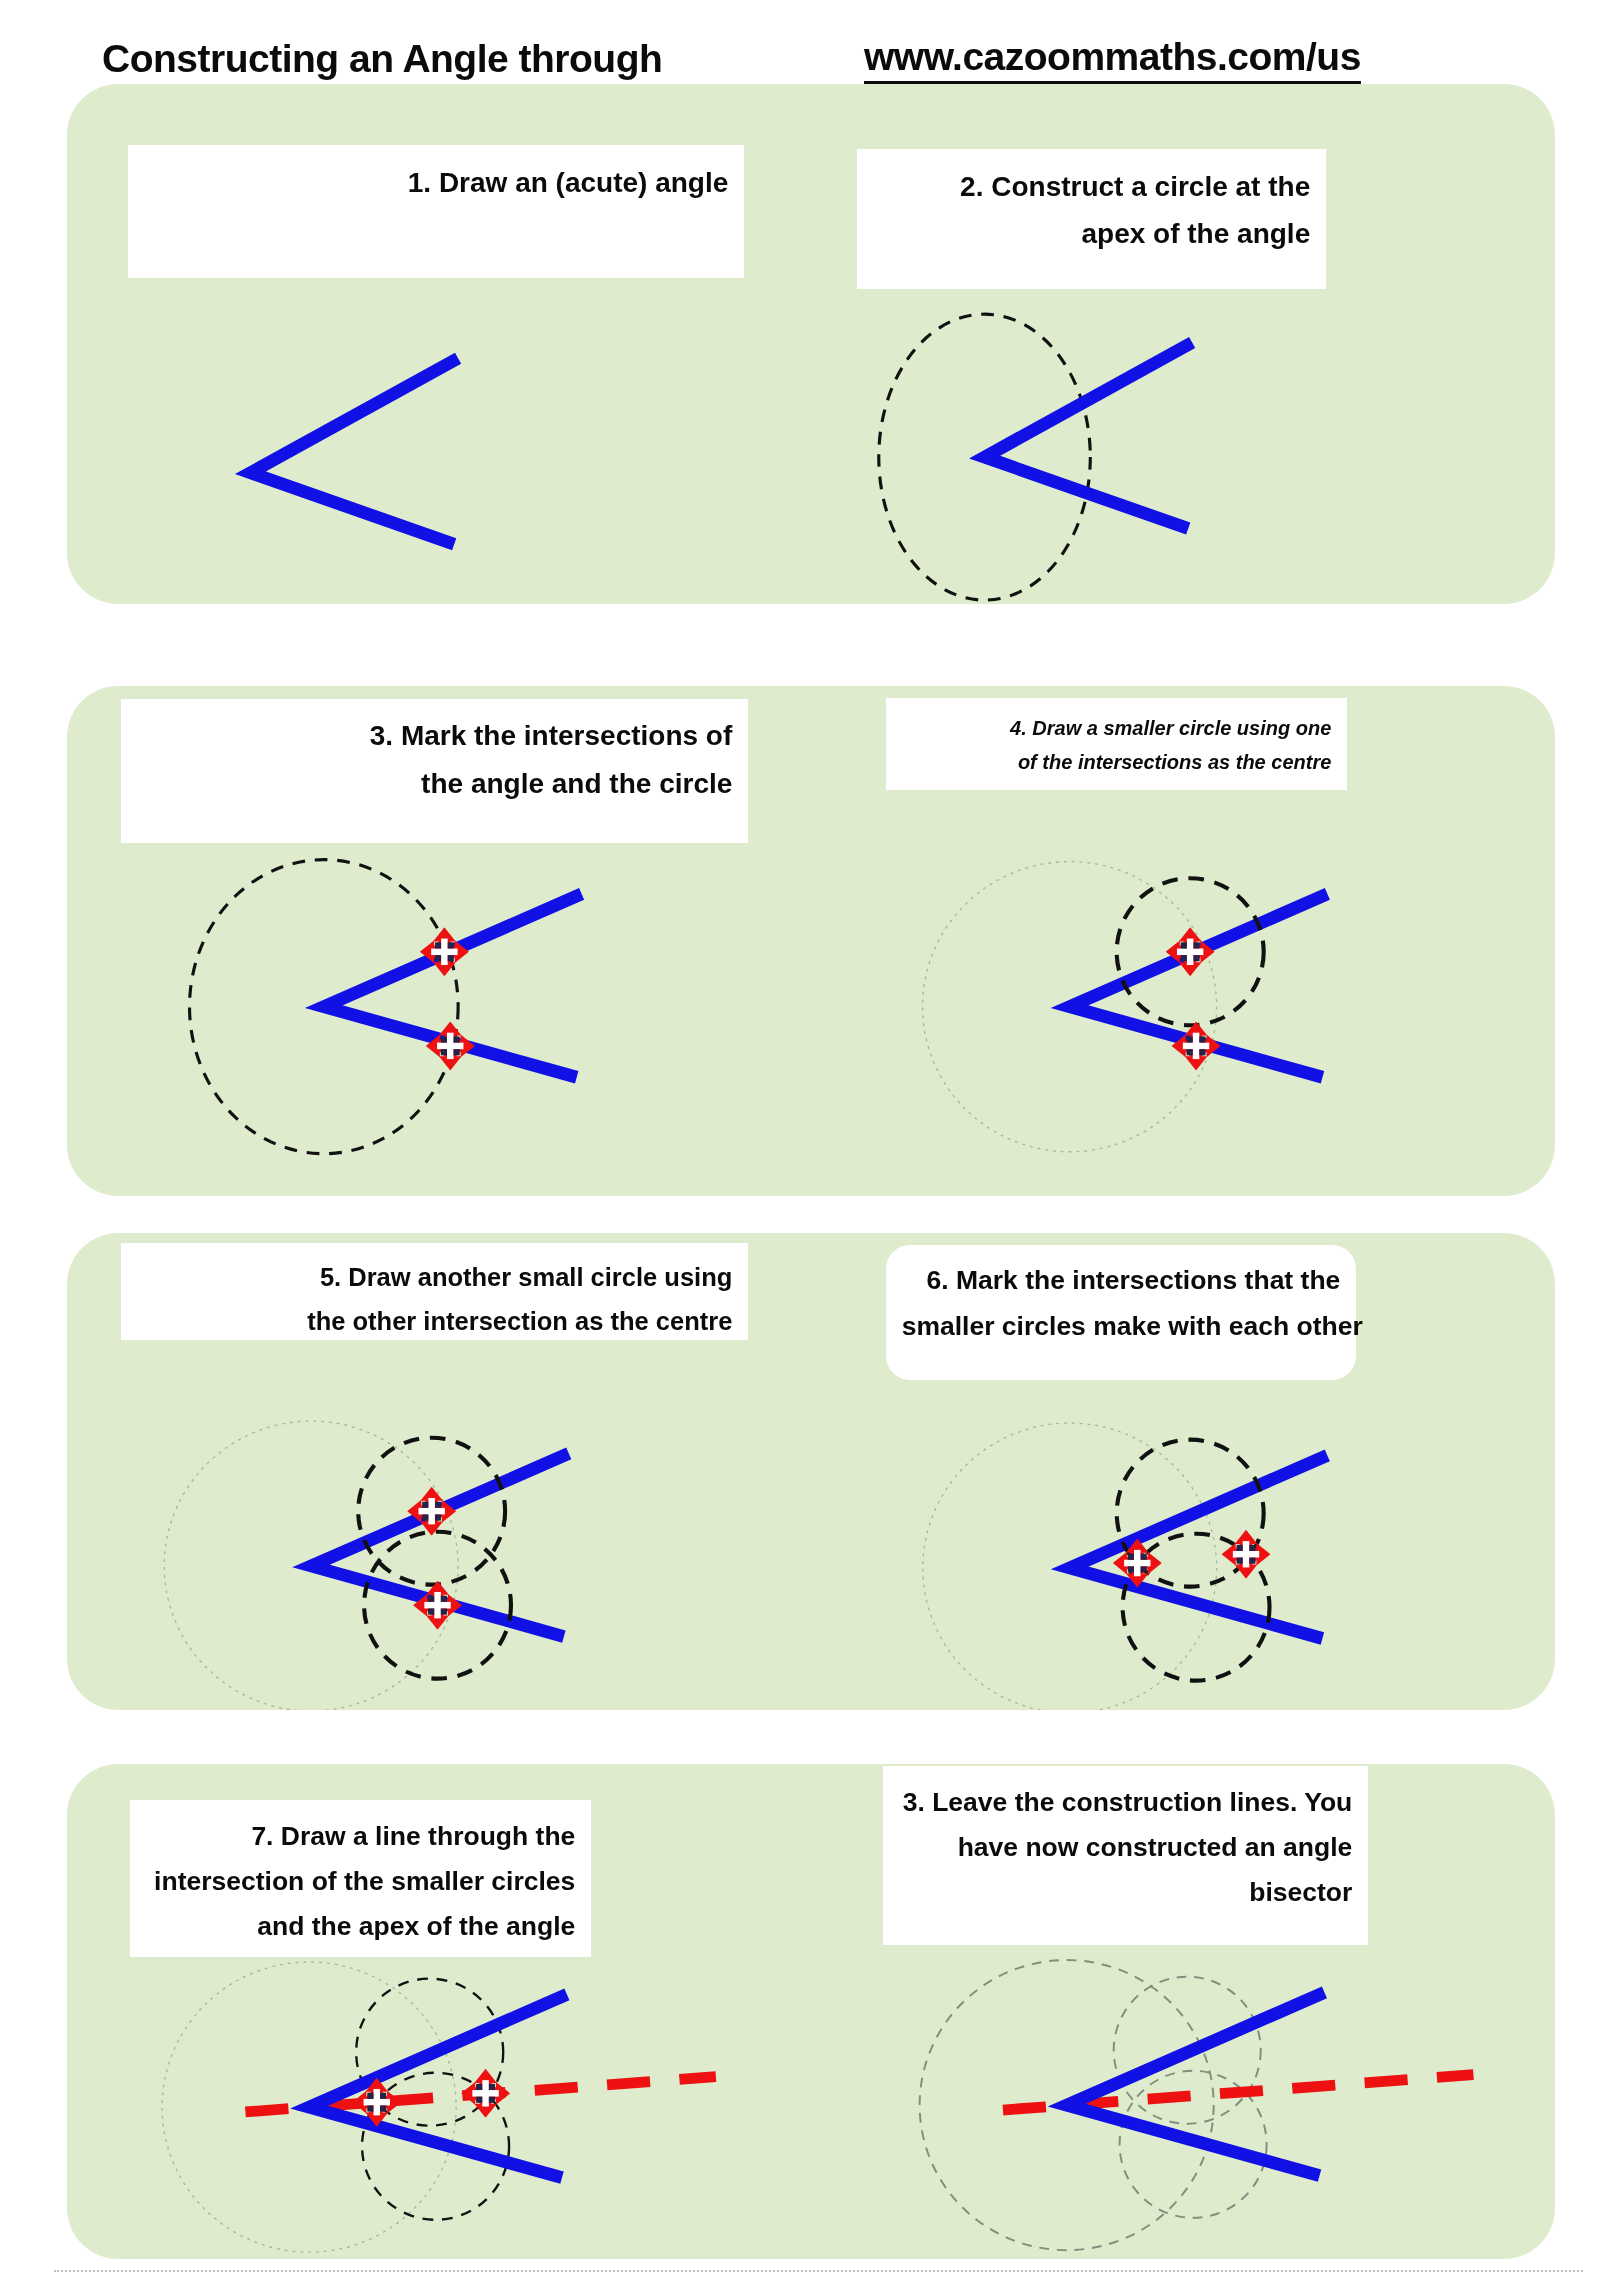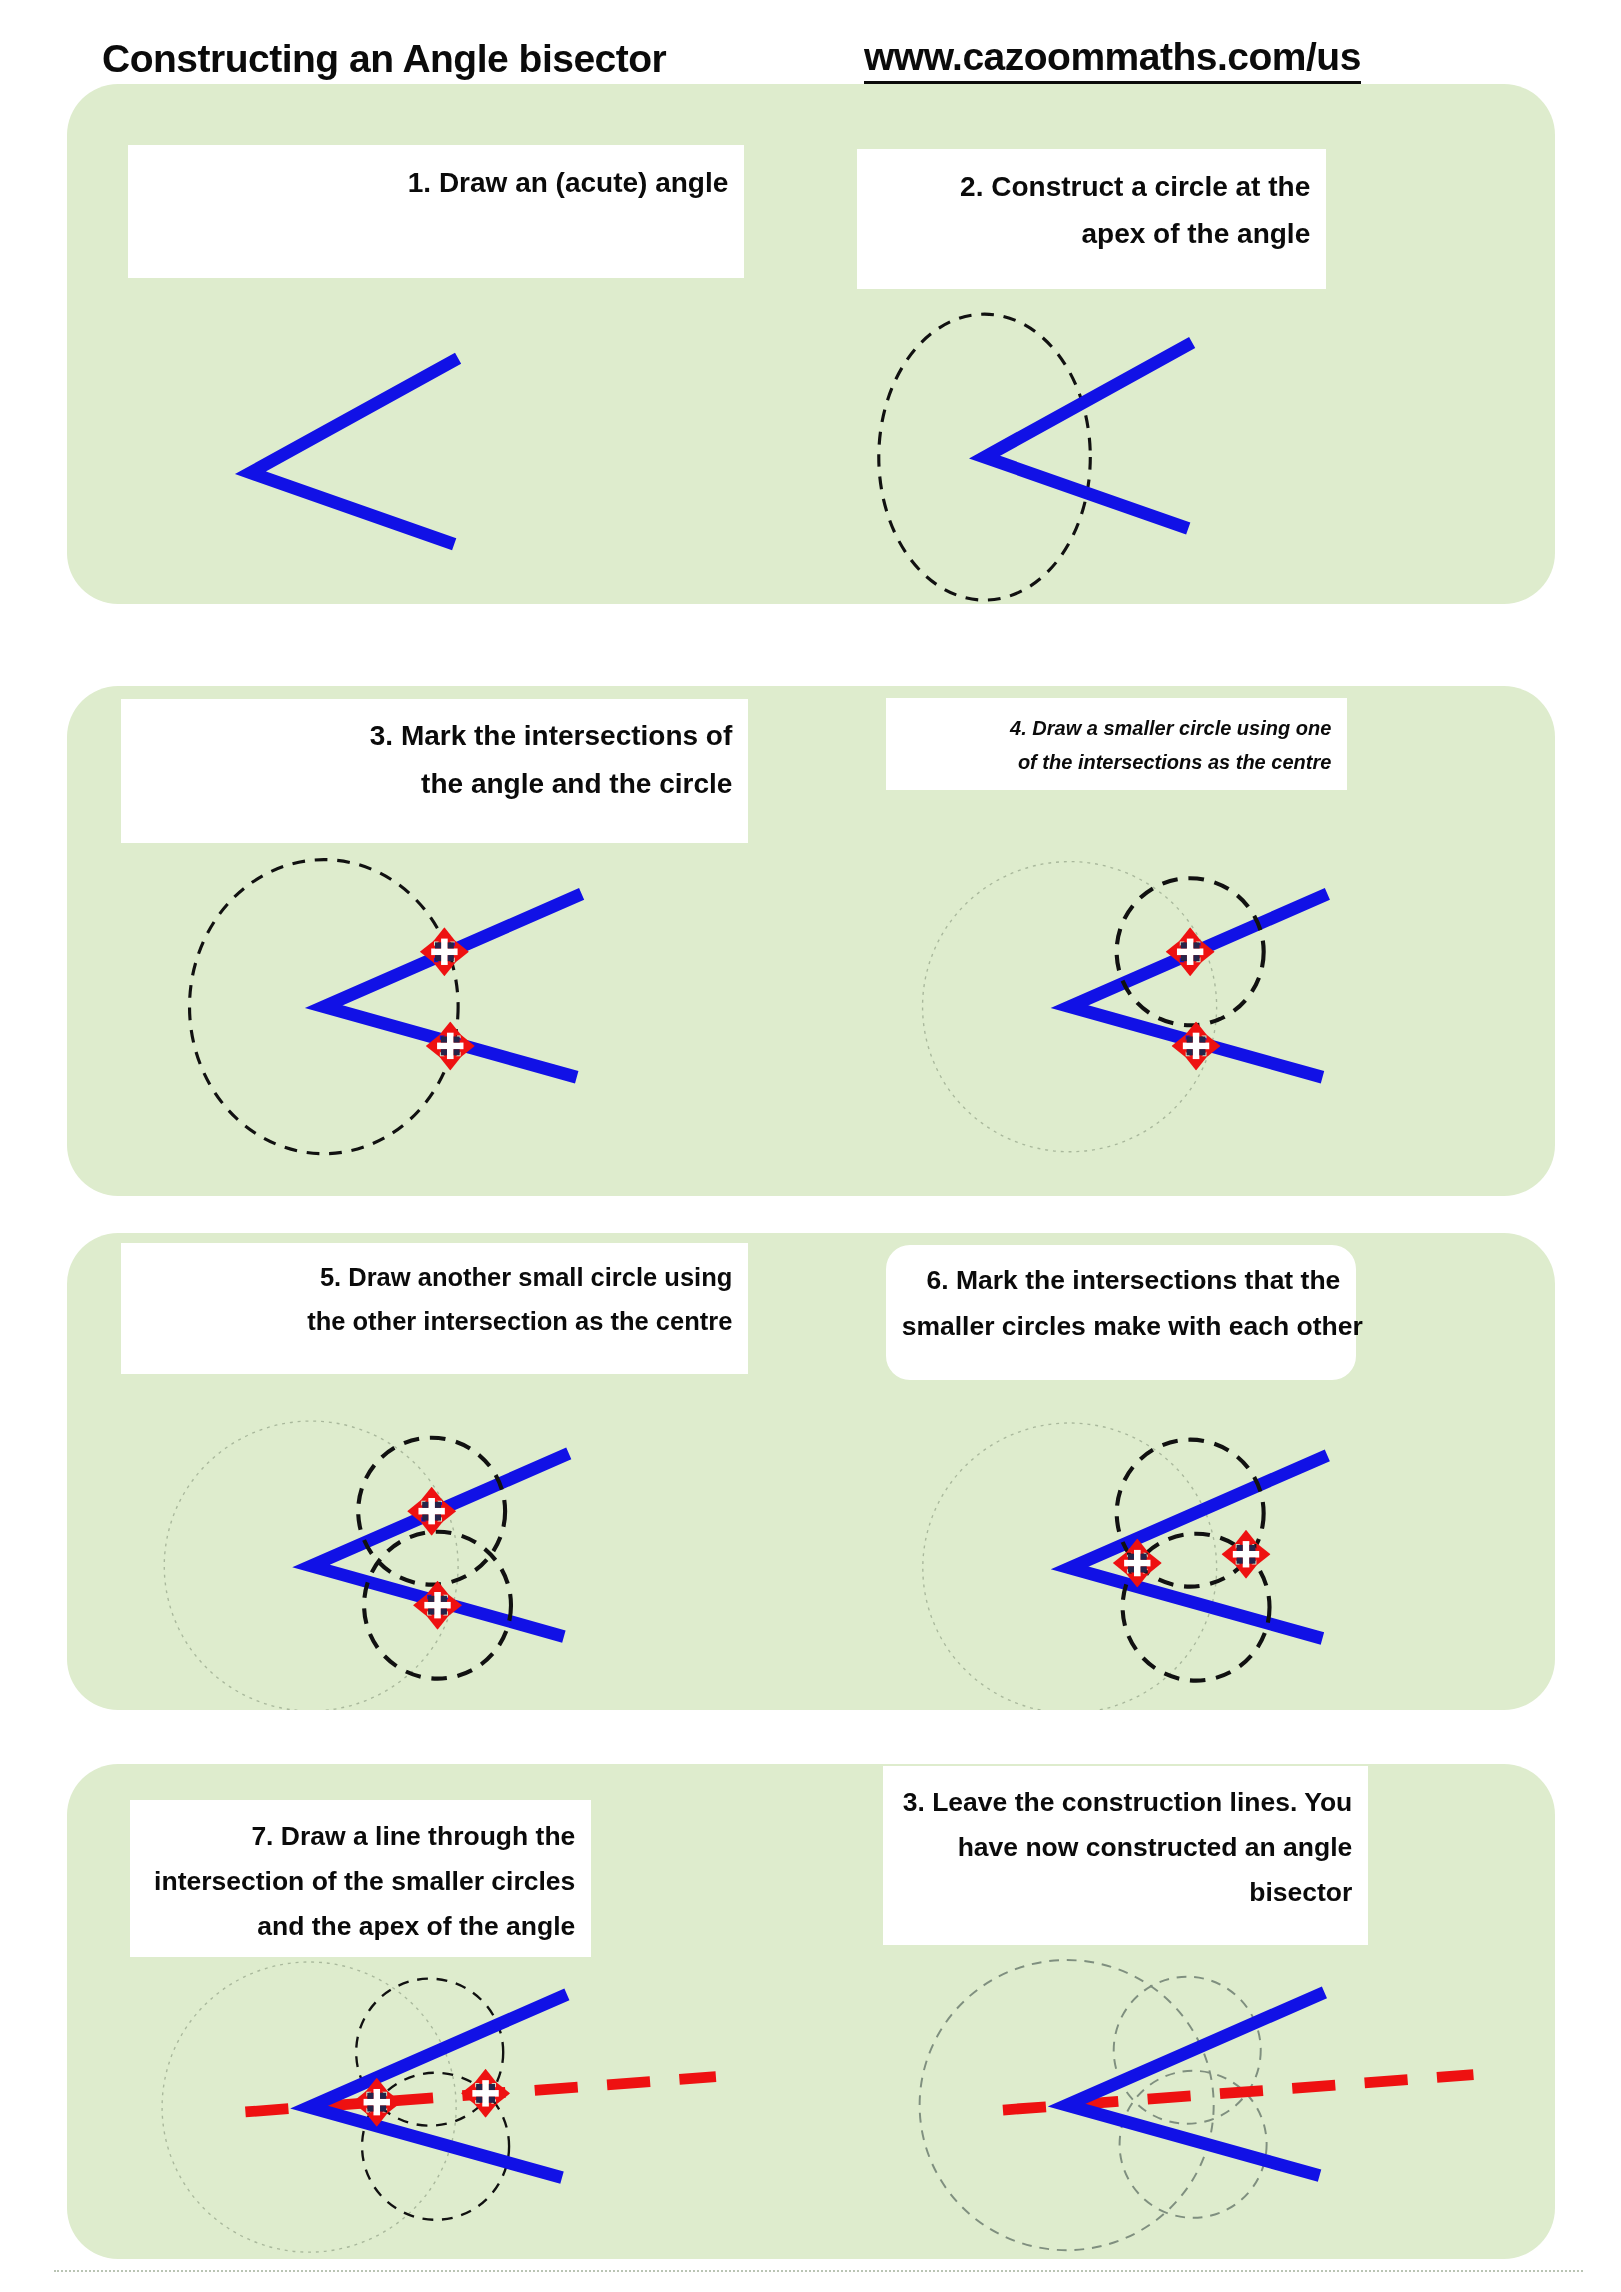--- a/index.html
+++ b/index.html
@@ -29,21 +29,21 @@
   .cell-right{left:784px;text-align:right;}
   .diagram{position:absolute;left:0;top:0;width:100%;height:100%;display:block;}
   .stepbox{
     position:absolute;background:#ffffff;font-weight:bold;color:var(--text-black);
     white-space:pre;line-height:1.7;padding:13.7px 15.7px;box-sizing:border-box;
   }
   .sb1{left:61px;top:61px;width:616px;height:133px;font-size:28px;}
   .sb2{left:5.9px;top:65px;width:469px;height:140px;font-size:28px;}
   .sb3{left:54px;top:12.7px;width:627px;height:144px;font-size:28px;}
   .sb4{left:35px;top:11.8px;width:461px;height:92px;font-size:20px;font-style:italic;}
-  .sb5{left:54px;top:9.8px;width:627px;height:131px;font-size:25.5px;}
+  .sb5{left:54px;top:9.8px;width:627px;height:97px;font-size:25.5px;}
   .sb6{left:35px;top:11.8px;width:470px;height:135px;font-size:26.5px;border-radius:24px;}
   .sb7{left:63px;top:3.9px;width:461px;height:157px;font-size:26.5px;margin-top:32px;}
   .sb8{left:32px;top:2px;width:485px;height:179px;font-size:26.5px;}
   
   .blue{stroke:var(--angle-blue);stroke-width:13;fill:none;stroke-linejoin:miter;stroke-linecap:butt;}
   .circle-dash{stroke:var(--construction-black);stroke-width:3.2;fill:none;stroke-dasharray:13 10;}
   .circle-bold{stroke:var(--construction-black);stroke-width:4.2;fill:none;stroke-dasharray:16 11;}
   .circle-medium{stroke:var(--construction-black);stroke-width:2.4;fill:none;stroke-dasharray:11 9;}
   .circle-faint{stroke:var(--faint-circle);stroke-width:1.4;fill:none;stroke-dasharray:3 5;}
   .circle-gray{stroke:var(--gray-circle);stroke-width:2;fill:none;stroke-dasharray:10 8;}
@@ -73,21 +73,21 @@
       </g>
       <g class="mk-dark">
         <rect x="-10" y="-10" width="6.5" height="6.5"></rect>
         <rect x="3.5" y="-10" width="6.5" height="6.5"></rect>
         <rect x="-10" y="3.5" width="6.5" height="6.5"></rect>
         <rect x="3.5" y="3.5" width="6.5" height="6.5"></rect>
       </g>
     </symbol>
   </svg>
 
-  <div class="header-title">Constructing an Angle bisector</div>
+  <div class="header-title">Constructing an Angle through</div>
   <div class="header-link">www.cazoommaths.com/us</div>
 
   <div class="row row1">
     <div class="cell cell-left">
       <svg class="diagram" viewBox="0 0 759 531">
         <polyline class="blue" points="399,280 187,397 395,470"></polyline>
       </svg>
       <div class="stepbox sb1"> 1. Draw an (acute) angle</div>
     </div>
     <div class="cell cell-right">

